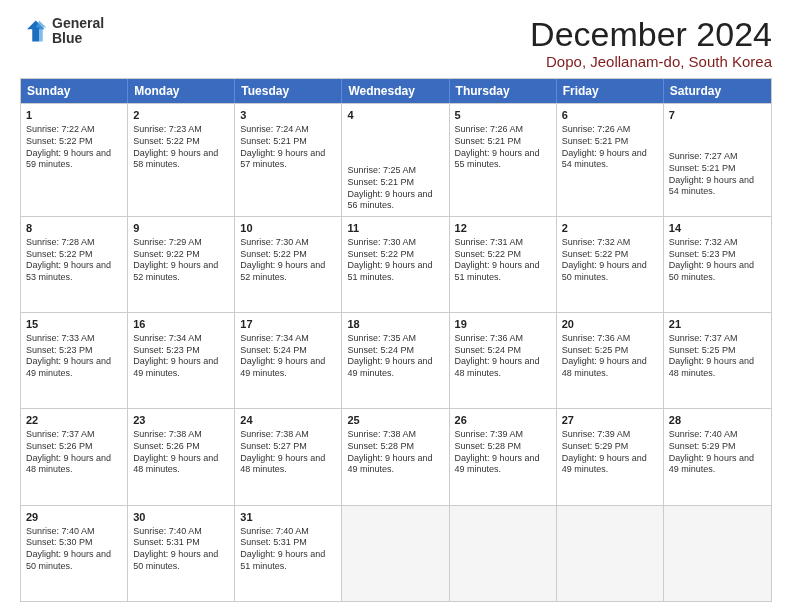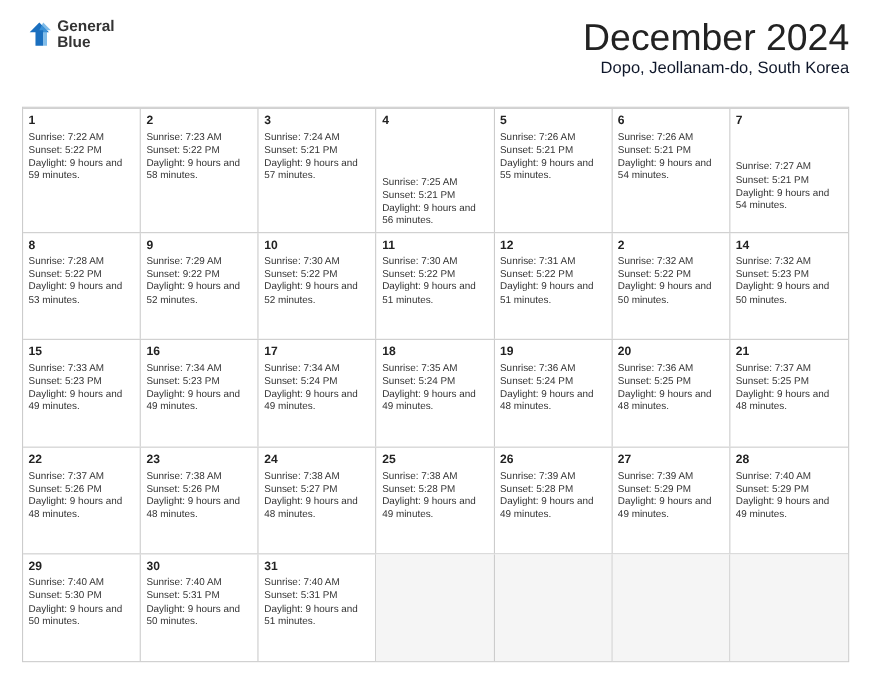--- a/index.html
+++ b/index.html
@@ -9,21 +9,20 @@
       width: 792px;
       height: 612px;
       overflow: hidden;
     }
     .page {
       width: 792px;
       height: 612px;
       padding: 16px 20px 10px 20px;
       display: flex;
       flex-direction: column;
-      gap: 19px;
     }
     .header {
       display: flex;
       justify-content: space-between;
       align-items: flex-start;
       margin-bottom: 8px;
     }
     .logo {
       display: flex;
       align-items: center;
@@ -43,21 +42,21 @@
       text-align: right;
     }
     .main-title {
       font-size: 34px;
       font-weight: normal;
       color: #222;
       line-height: 1.1;
     }
     .subtitle {
       font-size: 15px;
-      color: #0f172a;
+      color: #7f1d1d;
     }
     .calendar {
       flex: 1;
       display: flex;
       flex-direction: column;
       border: 1px solid #ccc;
     }
     .cal-header {
       display: grid;
       grid-template-columns: repeat(7, 1fr);
@@ -122,20 +121,29 @@
         <div>Blue</div>
       </div>
     </div>
     <div class="title-block">
       <div class="main-title">December 2024</div>
       <div class="subtitle">Dopo, Jeollanam-do, South Korea</div>
     </div>
   </div>
 
   <div class="calendar">
+    <div class="cal-header" id="cal-header">
+        <div class="cal-header-cell">Sunday</div>
+        <div class="cal-header-cell">Monday</div>
+        <div class="cal-header-cell">Tuesday</div>
+        <div class="cal-header-cell">Wednesday</div>
+        <div class="cal-header-cell">Thursday</div>
+        <div class="cal-header-cell">Friday</div>
+        <div class="cal-header-cell">Saturday</div>
+      </div>
     <div class="cal-body" id="cal-body">
         <div class="cal-row">
           <div class="cal-cell">
             <span class="day-num">1</span>
             <div class="cell-text" style="white-space: pre-line;">Sunrise: 7:22 AM
 Sunset: 5:22 PM
 Daylight: 9 hours and 59 minutes.</div>
           </div>
           <div class="cal-cell">
             <span class="day-num">2</span>

